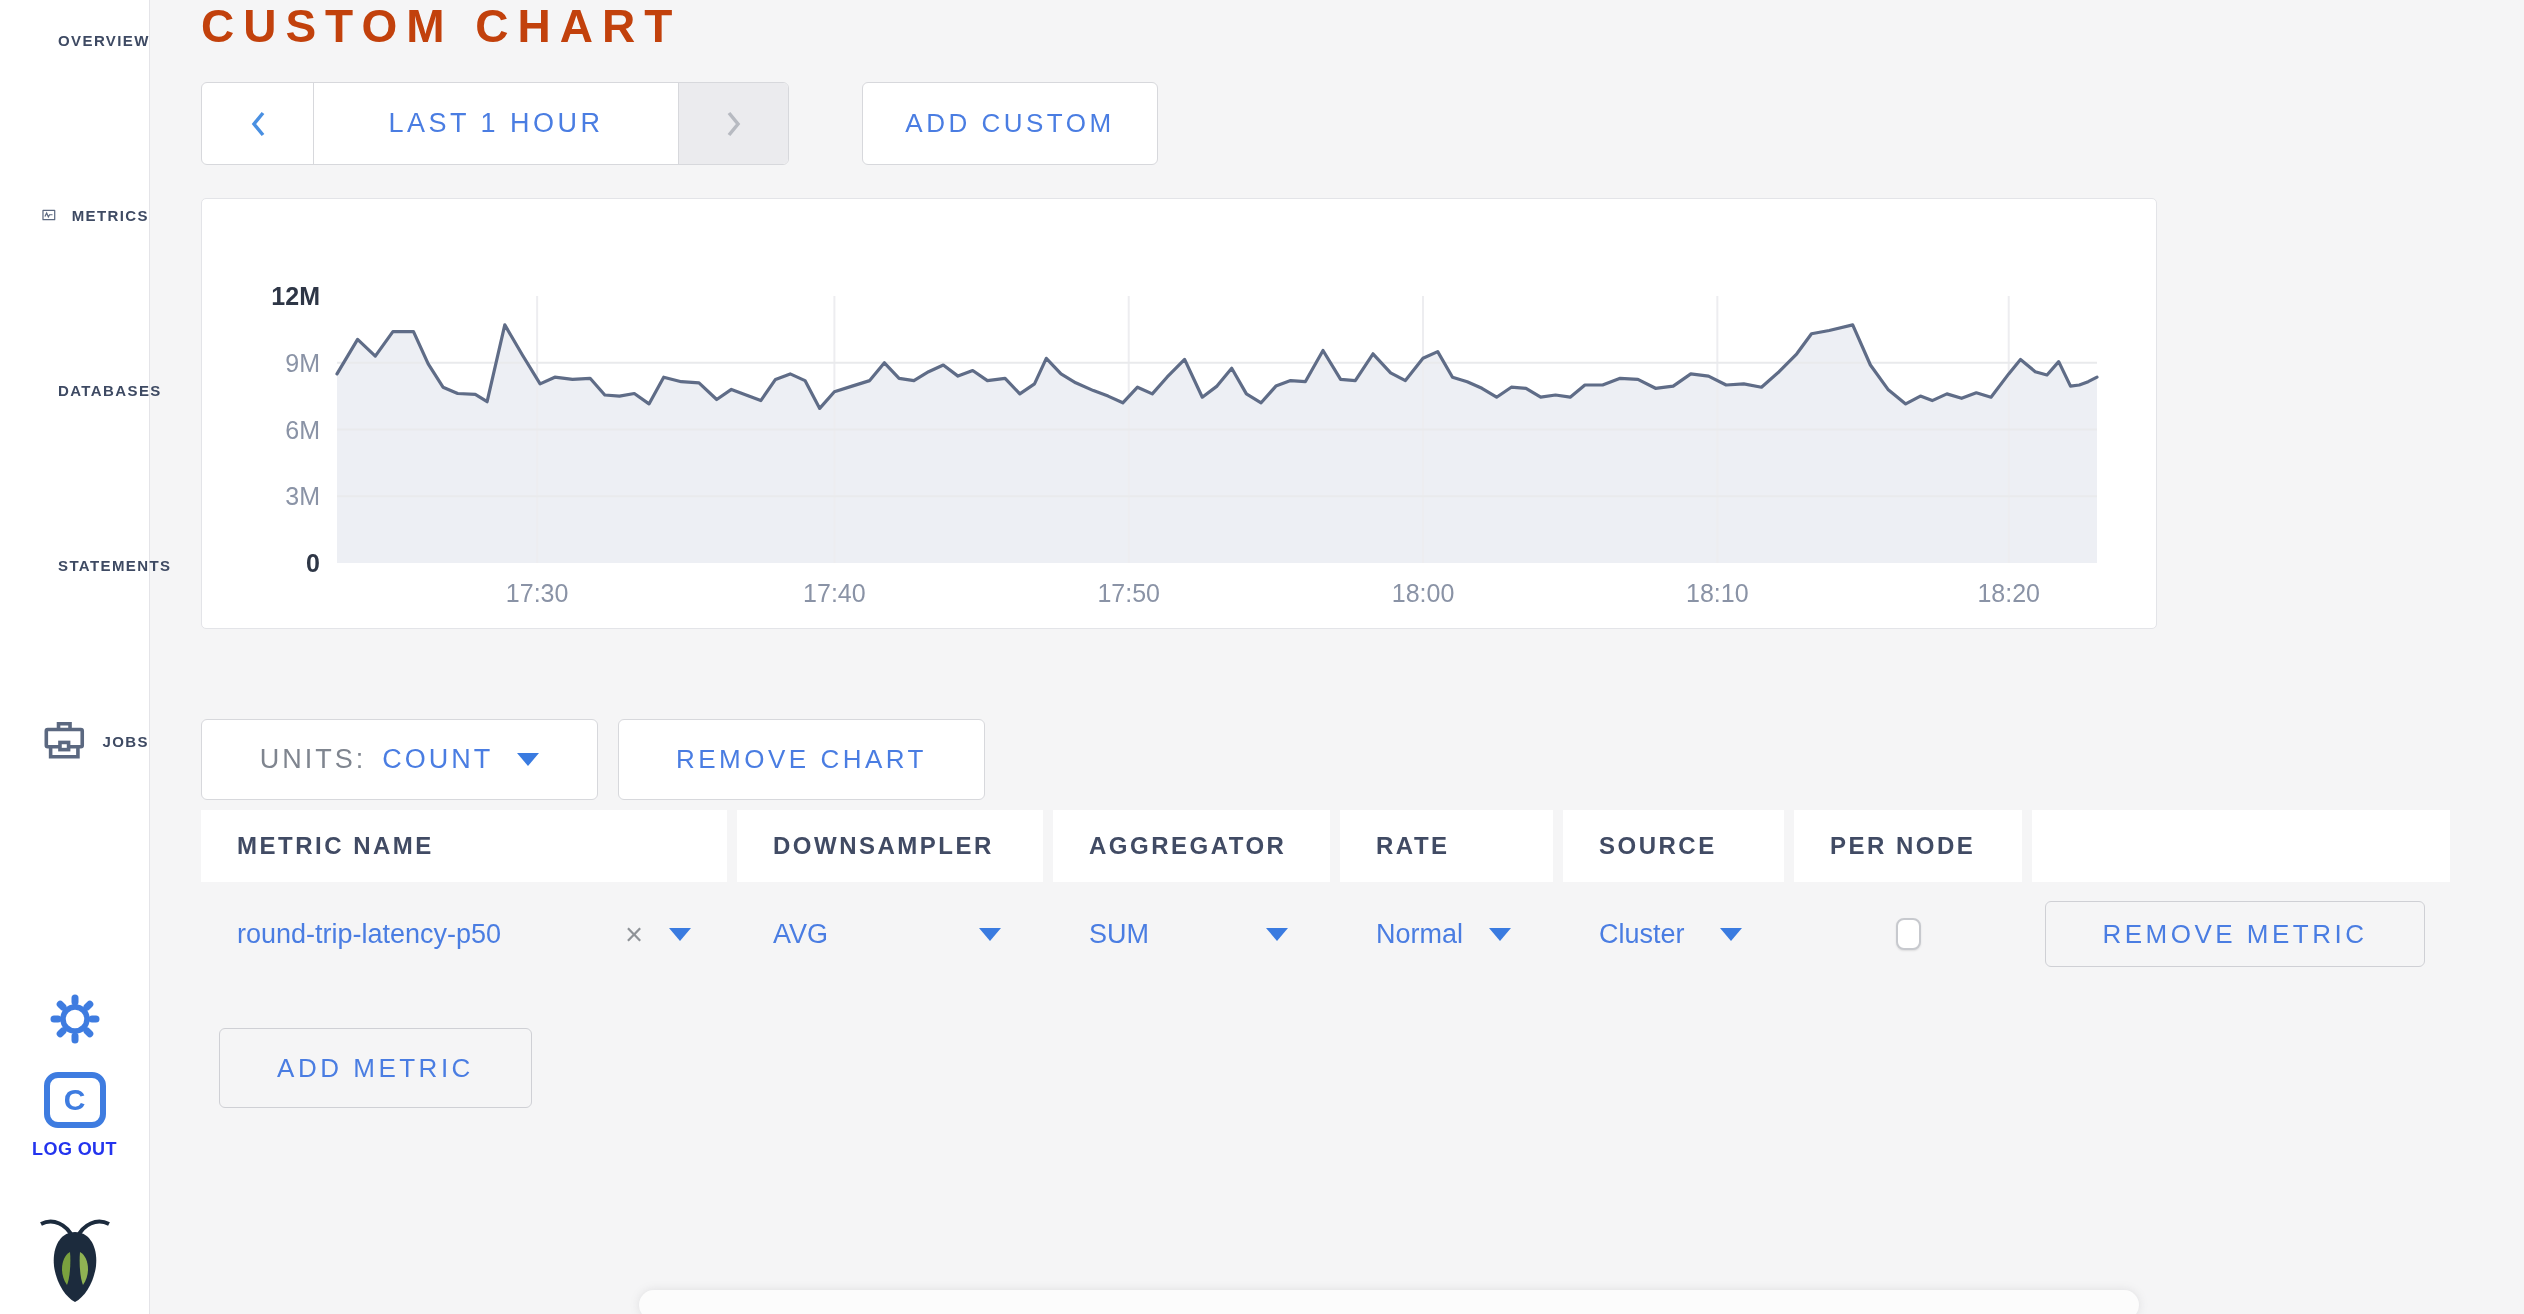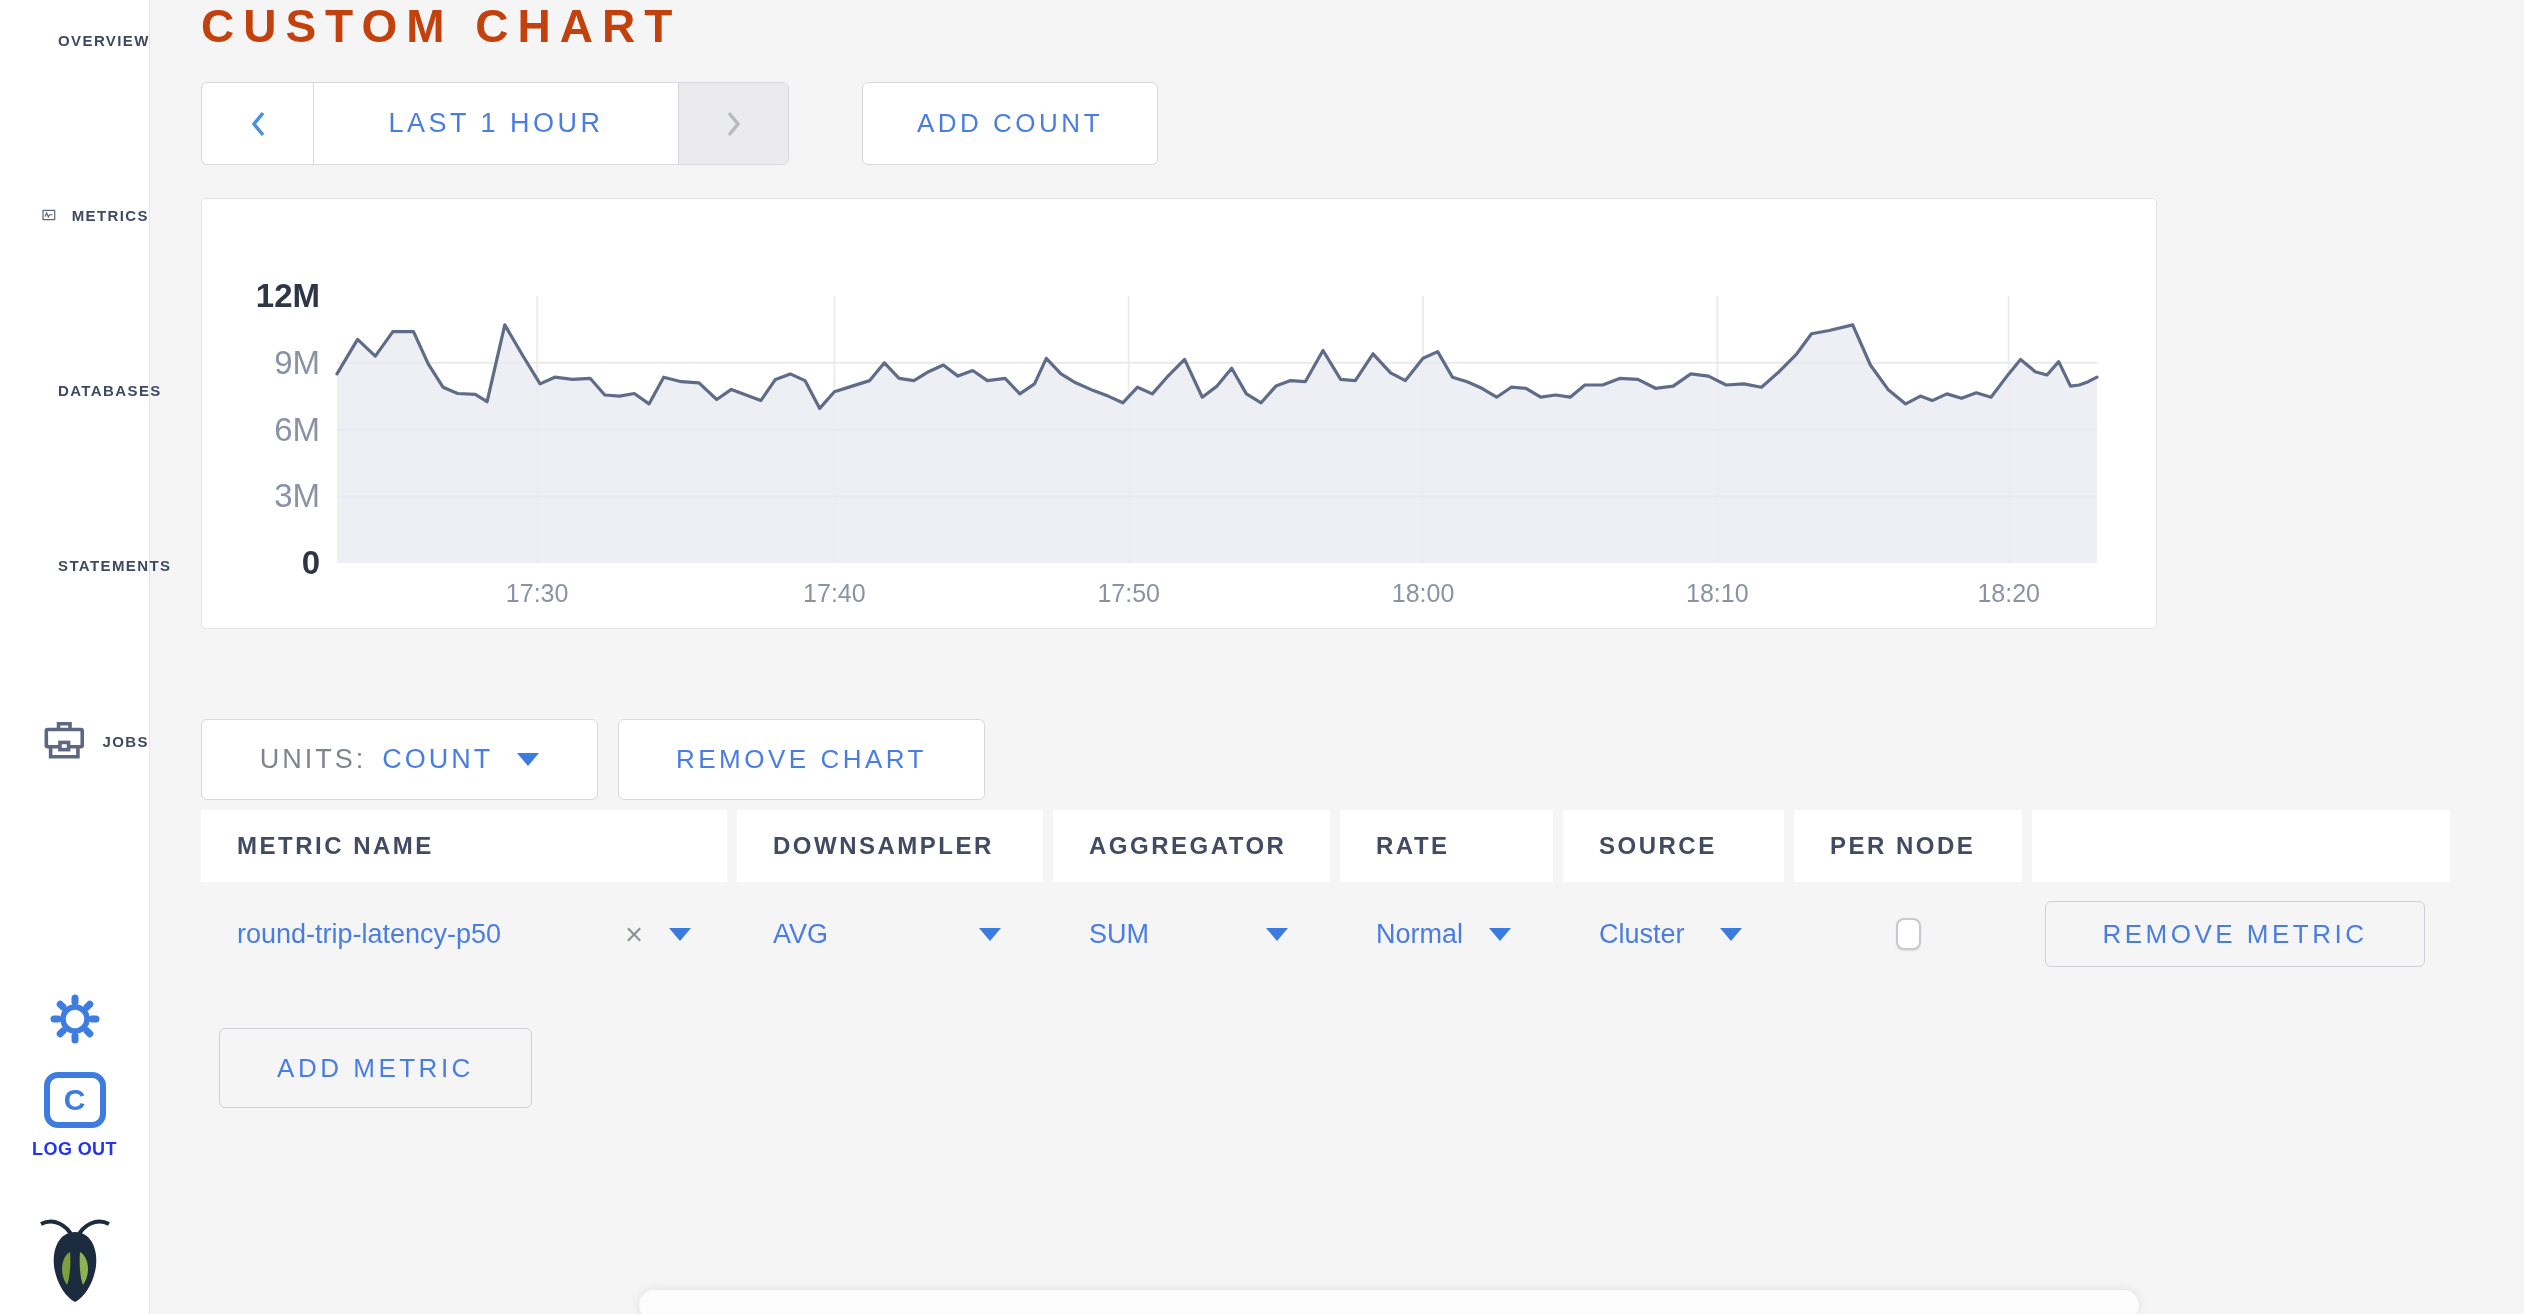--- a/index.html
+++ b/index.html
@@ -61,21 +61,21 @@
   .btn {
     background:#fff; border:1px solid #d7d8dc; border-radius:6px;
     color:#4a7de2; font-family:inherit; font-size:26px; letter-spacing:3.5px; cursor:pointer;
   }
   .add-chart { width:296px; height:83px; margin-left:73px; }
 
   .chart-card {
     position:relative; margin-top:33px; width:1956px; height:431px;
     background:#fff; border:1px solid #e3e4e8; border-radius:5px;
   }
-  .ylab { position:absolute; left:0; width:118px; text-align:right; font-size:33px; line-height:28px; color:#8a93a6; }
+  .ylab { position:absolute; left:0; width:118px; text-align:right; font-size:25px; line-height:28px; color:#8a93a6; }
   .ylab.strong { color:#2e3646; font-weight:700; }
   .xlab { position:absolute; width:140px; text-align:center; font-size:25px; color:#8a93a6; }
 
   .units-row { display:flex; gap:20px; margin-top:90px; }
   .units-btn { width:397px; height:81px; display:flex; align-items:center; justify-content:center; }
   .units-label { color:#7f858f; font-size:27px; letter-spacing:3px; margin-right:16px; }
   .units-value { color:#4a7de2; font-size:27px; letter-spacing:3px; }
   .caret {
     width:0; height:0; display:inline-block;
     border-left:11px solid transparent; border-right:11px solid transparent;
@@ -221,21 +221,21 @@
               <polyline points="14,4 5,15 14,26"></polyline>
             </svg>
         </button>
         <button class="seg seg-label">LAST 1 HOUR</button>
         <button class="seg seg-next">
           <svg width="18" height="30" viewBox="0 0 18 30" fill="none" stroke="#b7bac1" stroke-width="3.5">
               <polyline points="4,4 13,15 4,26"></polyline>
             </svg>
         </button>
       </div>
-      <button class="btn add-chart">ADD COUNT</button>
+      <button class="btn add-chart">ADD CUSTOM</button>
     </div>
 
     <section class="chart-card">
       <div id="chart-area" style="position:absolute; inset:0;">
           <svg width="1760" height="267" style="position: absolute; left: 135px; top: 97px; overflow: visible;">
             <path d="M0.0 77.9 L20.6 43.4 L38.3 60.1 L55.9 35.6 L76.5 35.6 L91.2 67.9 L106.0 91.2 L120.7 97.5 L138.3 98.3 L150.1 105.7 L167.8 28.9 L185.4 59.0 L203.1 87.9 L217.8 81.2 L235.5 83.4 L253.1 82.3 L267.8 99.0 L282.5 100.1 L297.3 97.5 L312.0 107.9 L326.7 81.2 L344.3 85.7 L362.0 86.8 L379.7 103.5 L394.4 93.4 L409.1 99.0 L423.8 104.6 L438.5 83.4 L453.2 77.9 L468.0 84.6 L482.7 112.4 L497.4 95.7 L515.1 90.1 L532.7 84.6 L547.4 66.8 L562.1 82.3 L576.9 84.6 L591.6 75.7 L606.3 69.0 L621.0 80.1 L635.7 74.5 L650.4 84.6 L668.1 82.3 L682.8 97.9 L697.5 87.9 L709.3 62.3 L724.0 77.9 L738.7 86.8 L756.4 94.6 L771.1 100.1 L785.8 106.8 L800.5 91.2 L815.3 97.9 L830.0 81.2 L847.6 63.4 L865.3 101.2 L880.0 90.1 L894.7 72.3 L909.4 97.9 L924.1 106.8 L938.9 90.1 L953.6 84.6 L968.3 85.7 L986.0 54.5 L1003.6 83.4 L1018.3 84.6 L1036.0 57.8 L1053.6 76.8 L1068.4 84.6 L1086.0 62.3 L1100.7 55.6 L1115.5 81.2 L1130.2 85.7 L1144.9 92.3 L1159.6 101.2 L1174.3 91.2 L1189.0 92.3 L1203.7 101.2 L1218.5 99.0 L1233.2 101.2 L1247.9 89.0 L1265.6 89.0 L1283.2 82.3 L1300.9 83.4 L1318.5 92.3 L1336.2 90.1 L1353.8 77.9 L1371.5 80.1 L1389.2 89.0 L1406.8 87.9 L1424.5 91.2 L1442.1 75.7 L1459.8 57.8 L1474.5 37.8 L1492.2 34.5 L1515.7 28.9 L1533.4 69.0 L1551.0 93.4 L1568.7 107.9 L1583.4 100.1 L1595.2 104.6 L1609.9 97.9 L1624.6 102.3 L1639.3 96.8 L1654.0 101.2 L1671.7 77.9 L1683.5 63.4 L1698.2 75.7 L1710.0 79.0 L1721.7 65.6 L1733.5 90.1 L1742.3 89.0 L1751.2 85.7 L1760.0 81.2 L1760 267 L0 267 Z" fill="#edeff4" stroke="none"></path>
             <line x1="200.13377926421407" x2="200.13377926421407" y1="0" y2="267" stroke="#ededf0" stroke-width="2"></line>
             <line x1="497.39130434782606" x2="497.39130434782606" y1="0" y2="267" stroke="#ededf0" stroke-width="2"></line>
             <line x1="791.705685618729" x2="791.705685618729" y1="0" y2="267" stroke="#ededf0" stroke-width="2"></line>
             <line x1="1086.020066889632" x2="1086.020066889632" y1="0" y2="267" stroke="#ededf0" stroke-width="2"></line>

